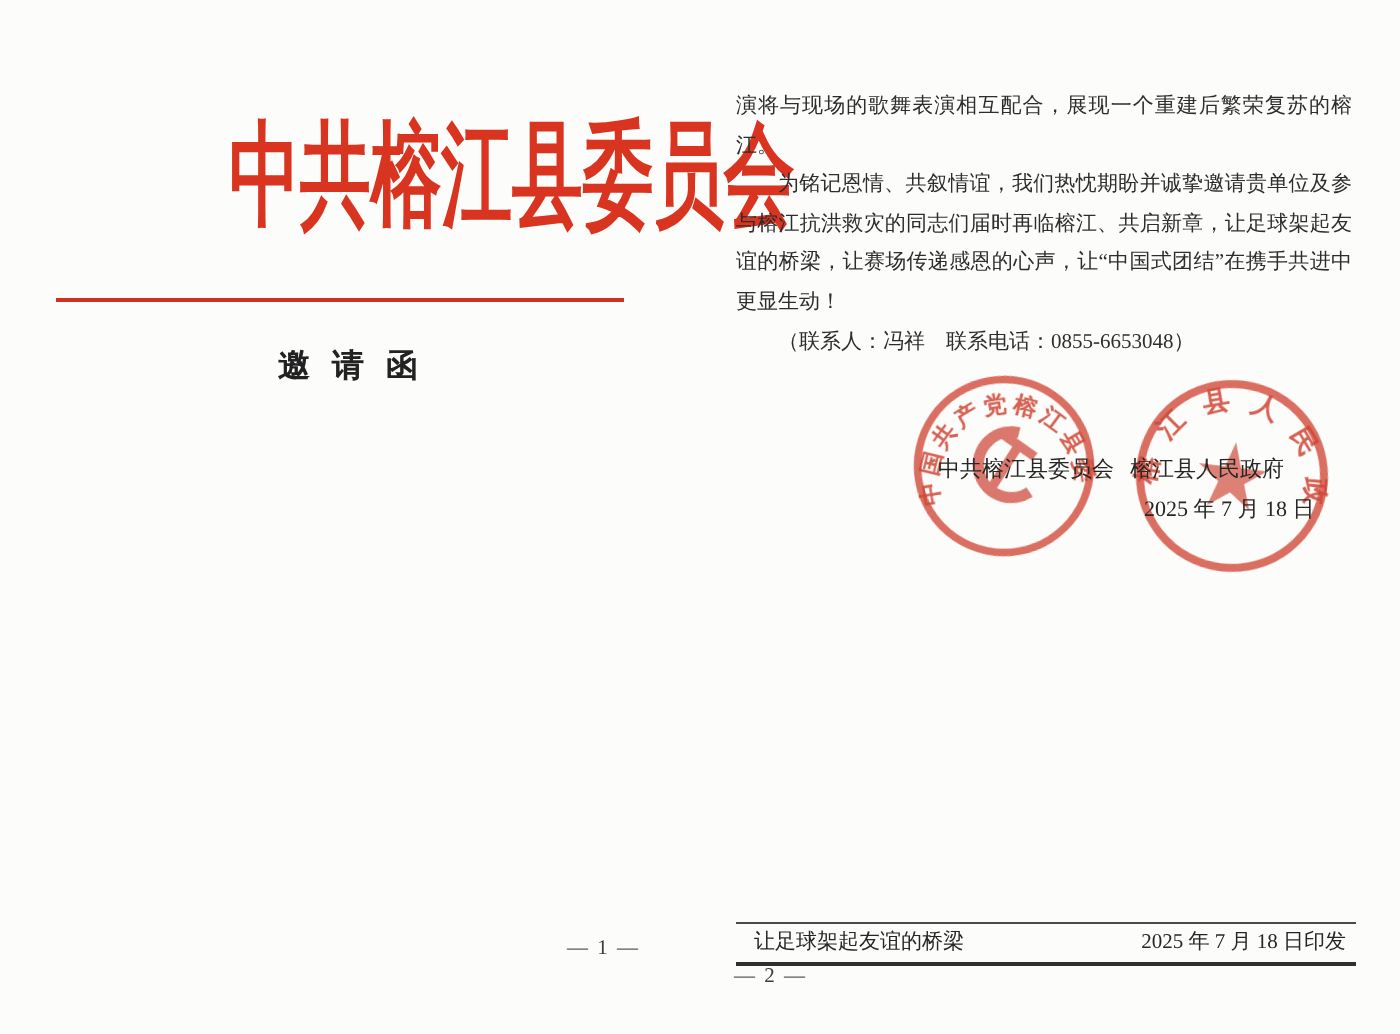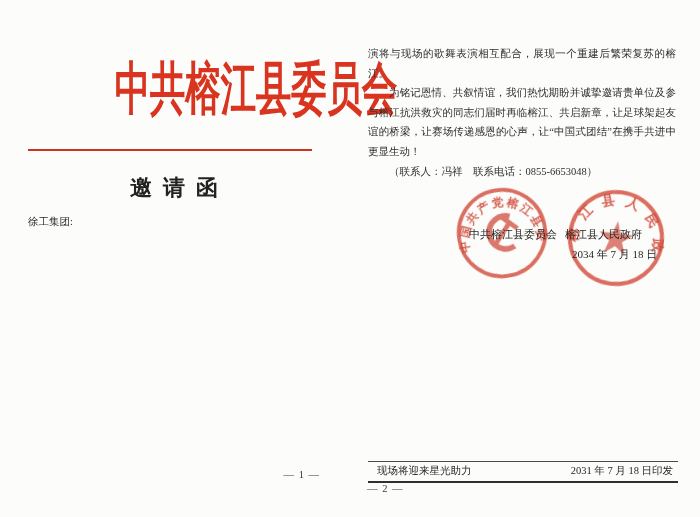--- a/index.html
+++ b/index.html
@@ -10,21 +10,21 @@
     color:#2d2d2d;
   }
   
   .letterhead{position:absolute;left:28px;top:58px;width:292px;text-align:center;white-space:nowrap;}
   .letterhead span{
     display:inline-block;font-size:57px;line-height:1.08;font-weight:bold;color:#d8341f;
     transform:scaleX(0.62);transform-origin:50% 50%;filter:blur(.2px);
   }
   .red-rule{position:absolute;left:28px;top:149px;width:284px;height:2px;background:#cf3222;}
   .doc-title{position:absolute;left:28px;top:173px;width:292px;text-align:center;
-    font-size:22px;font-weight:bold;color:#222;}
+    font-size:16px;font-weight:bold;color:#222;}
   .doc-title span{letter-spacing:11px;margin-right:-11px;}
   .body-left{position:absolute;left:28px;top:212px;width:293px;
     font-size:10.5px;line-height:19.4px;text-align:justify;text-justify:inter-ideograph;}
   .body-left p{margin:0;text-indent:2em;}
   .body-left p.addressee{text-indent:0;}
   .pageno-1{position:absolute;left:28px;top:469px;width:292px;text-align:right;
     font-size:10.5px;letter-spacing:1px;color:#3c3c3c;}
   
   .body-right{position:absolute;left:368px;top:44px;width:308px;
     font-size:10.5px;line-height:19.5px;text-align:justify;text-justify:inter-ideograph;}
@@ -54,21 +54,20 @@
     <span>中共榕江县委员会</span>
   </div>
 
   <div class="red-rule"></div>
 
   <div class="doc-title">
     <span>邀请函</span>
   </div>
 
   <div class="body-left">
-    <p class="addressee">徐工集团:</p>
   </div>
 
   <div class="pageno-1">— 1 —</div>
 
   <div class="body-right">
     <p>演将与现场的歌舞表演相互配合，展现一个重建后繁荣复苏的榕江。</p>
     <p class="indent">为铭记恩情、共叙情谊，我们热忱期盼并诚挚邀请贵单位及参与榕江抗洪救灾的同志们届时再临榕江、共启新章，让足球架起友谊的桥梁，让赛场传递感恩的心声，让“中国式团结”在携手共进中更显生动！</p>
     <p class="contact">（联系人：冯祥　联系电话：0855-6653048）</p>
   </div>
 
@@ -93,22 +92,22 @@
         <path id="arcR" d="M 13,63 A 38,38 0 1 1 87,63" fill="none"></path>
       </defs>
     <text font-size="13.5" fill="#cf4636" opacity="0.85" font-weight="bold">
       <textPath href="#arcR" startOffset="4" textLength="152" lengthAdjust="spacing">榕江县人民政府</textPath>
     </text>
     <polygon opacity="0.68" fill="#cf4636" points="50,33 54.0,45.6 67.1,45.6 56.5,53.4 60.6,66 50,58.2 39.4,66 43.5,53.4 32.9,45.6 46.0,45.6"></polygon>
   </svg>
 
   <div class="sig-name-party">中共榕江县委员会</div>
   <div class="sig-name-gov">榕江县人民政府</div>
-  <div class="sig-date">2034 年 7 月 18 日</div>
+  <div class="sig-date">2025 年 7 月 18 日</div>
 
   <div class="colophon">
-    <span>现场将迎来星光助力</span>
-    <span>2031 年 7 月 18 日印发</span>
+    <span>让足球架起友谊的桥梁</span>
+    <span>2025 年 7 月 18 日印发</span>
   </div>
 
   <div class="pageno-2">— 2 —</div>
 
 </div>
 
 </body></html>

